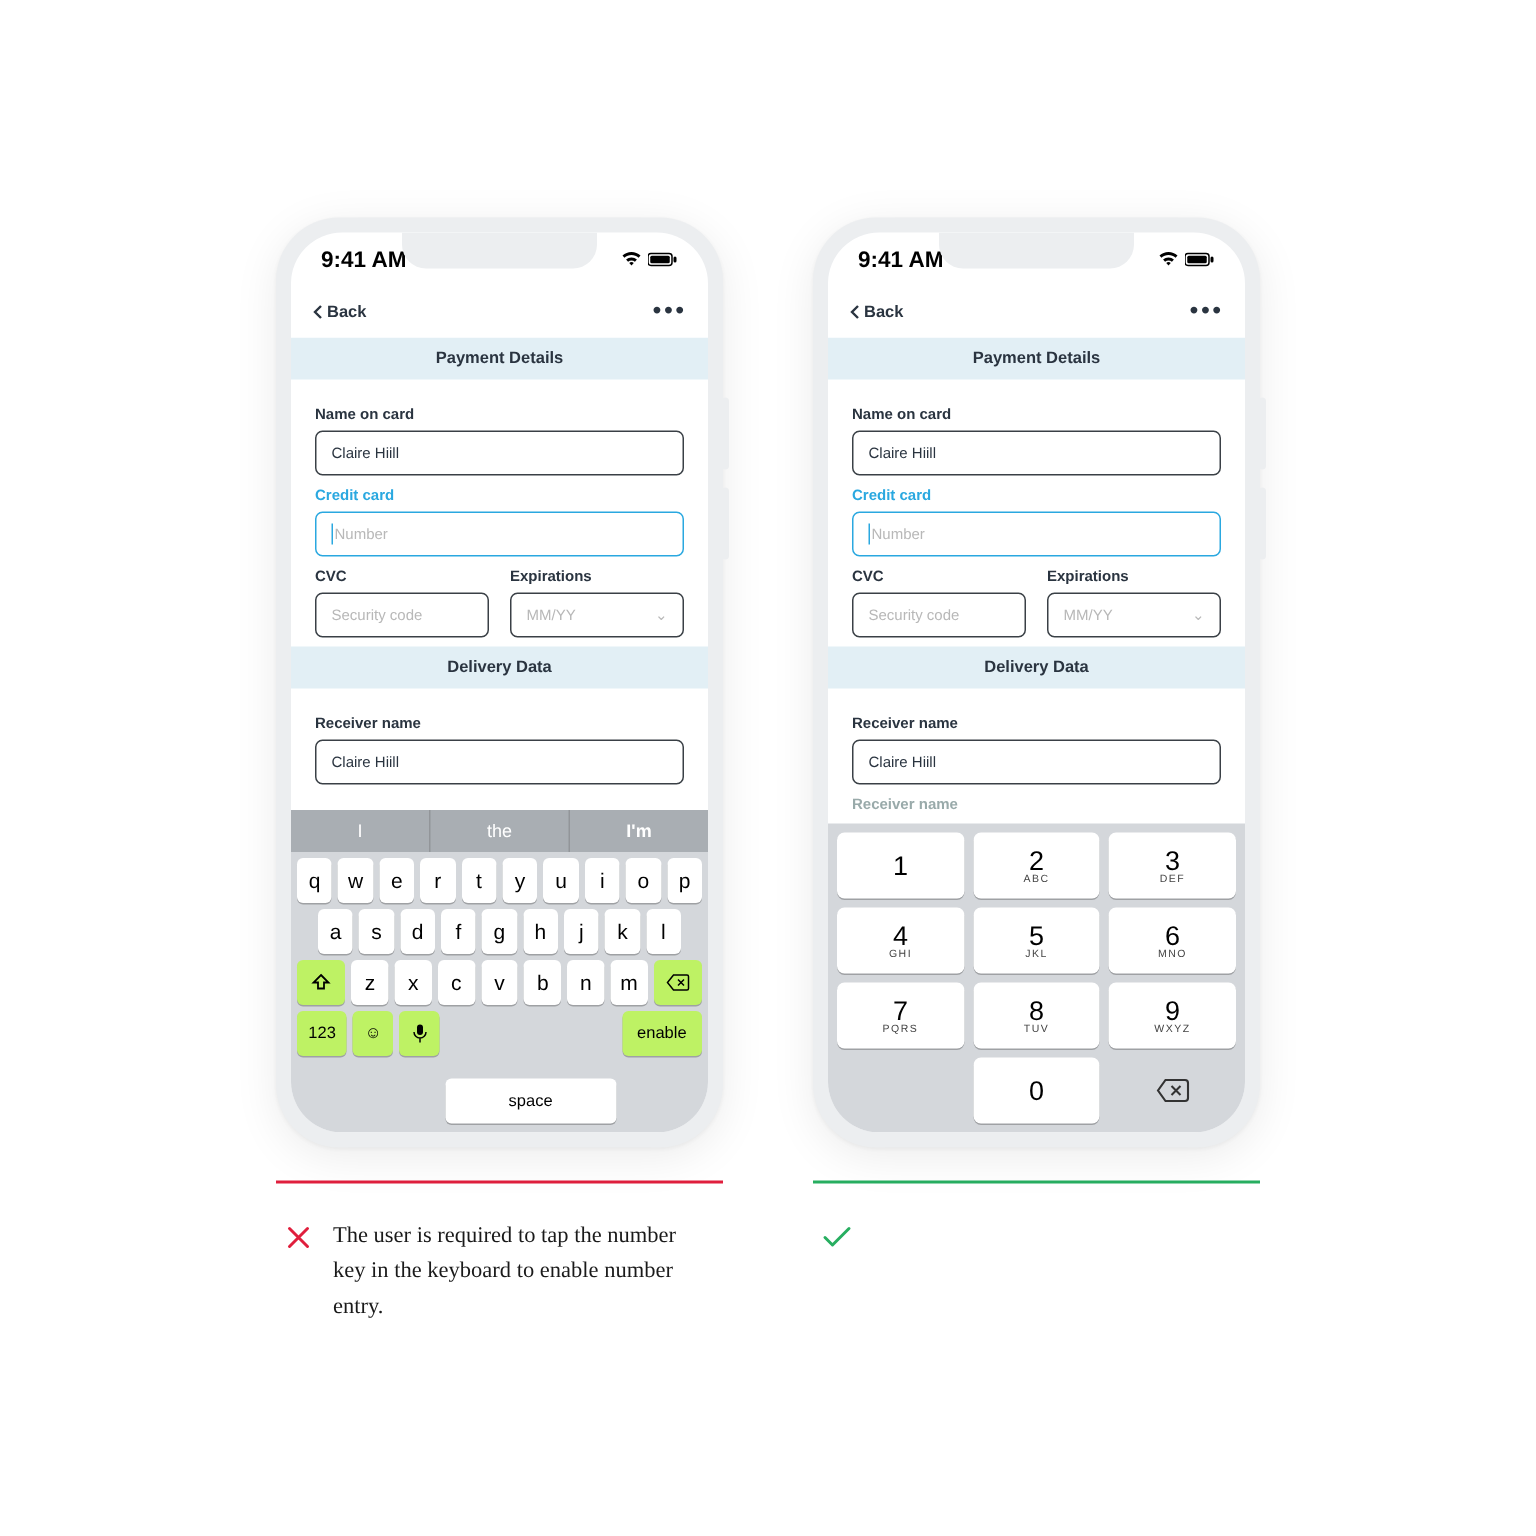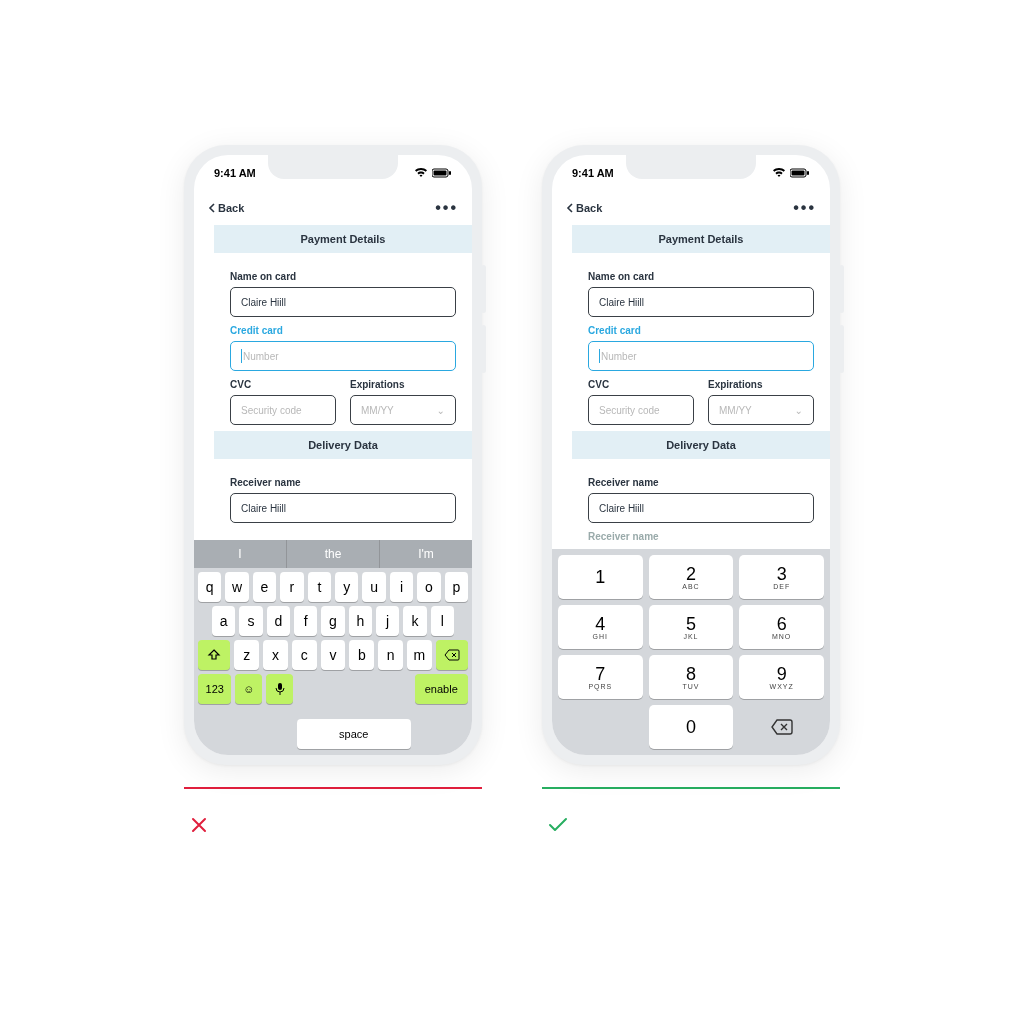--- a/index.html
+++ b/index.html
@@ -21,46 +21,46 @@
 .phone{
   width:298px;height:620px;background:#eceef0;border-radius:42px;
   box-shadow:0 6px 30px rgba(0,0,0,.08),0 1px 3px rgba(0,0,0,.05);
   padding:10px;position:relative;
 }
 .phone::before,.phone::after{content:"";position:absolute;background:#eceef0;border-radius:3px;}
 .phone::before{right:-4px;top:120px;width:5px;height:48px;}
 .phone::after{right:-4px;top:180px;width:5px;height:48px;}
 .screen{width:100%;height:100%;background:#fff;border-radius:34px;overflow:hidden;position:relative;display:flex;flex-direction:column;}
 .notch{position:absolute;top:0;left:50%;transform:translateX(-50%);width:130px;height:24px;background:#eceef0;border-radius:0 0 16px 16px;z-index:20;}
-.statusbar{height:36px;display:flex;align-items:center;justify-content:space-between;padding:0 20px;font-size:11px;font-weight:600;}
+.statusbar{height:36px;display:flex;align-items:center;justify-content:space-between;padding:0 20px;font-size:15px;font-weight:600;}
 .sb-icons{display:flex;gap:4px;align-items:center;}
 .sb-icons svg{display:block;}
 .topbar{height:34px;display:flex;align-items:center;justify-content:space-between;padding:0 14px;}
 .back{display:flex;align-items:center;gap:2px;font-size:11px;font-weight:600;color:#2a3440;}
 .more{font-size:16px;letter-spacing:2px;font-weight:700;color:#2a3440;}
 
-.body{flex:1;overflow:hidden;background:#fff;padding-left:20px;}
+.body{flex:1;overflow:hidden;background:#fff;}
 .section-hdr{background:var(--pale);text-align:center;font-size:11px;font-weight:600;color:#2a3440;padding:8px 0;}
 .form{padding:10px 16px 6px;}
 .lbl{font-size:10px;font-weight:700;color:#2a3440;margin:8px 0 5px;}
 .lbl.active{color:var(--blue);}
 .inp{border:1px solid var(--border);border-radius:5px;height:30px;padding:0 10px;font-size:10px;color:#2a3440;display:flex;align-items:center;}
 .inp.active{border-color:var(--blue);}
 .inp.ph{color:var(--grey);}
 .inp.caret::before{content:"";width:1px;height:14px;background:var(--blue);margin-right:1px;}
 .row2{display:flex;gap:14px;}
 .row2>div{flex:1;}
 .inp.sel{justify-content:space-between;}
 .chev{color:var(--grey);font-size:10px;}
 
 
 .kb{background:var(--kb-bg);}
 .predict{display:flex;background:#a9aeb3;}
 .predict div{flex:1;text-align:center;padding:7px 0;font-size:12px;color:#fff;border-right:1px solid #929599;}
-.predict div:last-child{border:none;}
+.predict div:last-child{border:none;font-weight:bold;}
 .krow{display:flex;gap:4px;padding:4px 4px 0;}
 .key{flex:1;background:var(--kb-key);border-radius:4px;height:30px;display:flex;align-items:center;justify-content:center;font-size:14px;box-shadow:0 1px 0 rgba(0,0,0,.25);}
 .krow.r2{padding-left:18px;padding-right:18px;}
 .key.mod{background:#bef264;}
 .key.mod.sp{flex:1.3;}
 .kbrow-bot{display:flex;gap:4px;padding:4px 4px 6px;}
 .kbrow-bot .key{height:30px;font-size:11px;}
 .space{flex:3.4;margin-top:45px;}
 
 
@@ -326,20 +326,21 @@
 
 </div>
 
 <div class="captions">
   <div class="cap">
     <div class="rule bad"></div>
     <div class="cap-row">
       <svg class="cap-ico" width="18" height="18" viewBox="0 0 18 18">
           <path d="M3 3l12 12M15 3L3 15" stroke="#e01f3d" stroke-width="2" fill="none" stroke-linecap="round"></path>
         </svg>
+      <div class="cap-txt">The user is required to tap the number key in the keyboard to enable number entry.</div>
     </div>
   </div>
   <div class="cap">
     <div class="rule good"></div>
     <div class="cap-row">
       <svg class="cap-ico" width="20" height="18" viewBox="0 0 20 18">
           <path d="M2 9l5 5L18 3" stroke="#27ae60" stroke-width="2" fill="none" stroke-linecap="round" stroke-linejoin="round"></path>
         </svg>
     </div>
   </div>

